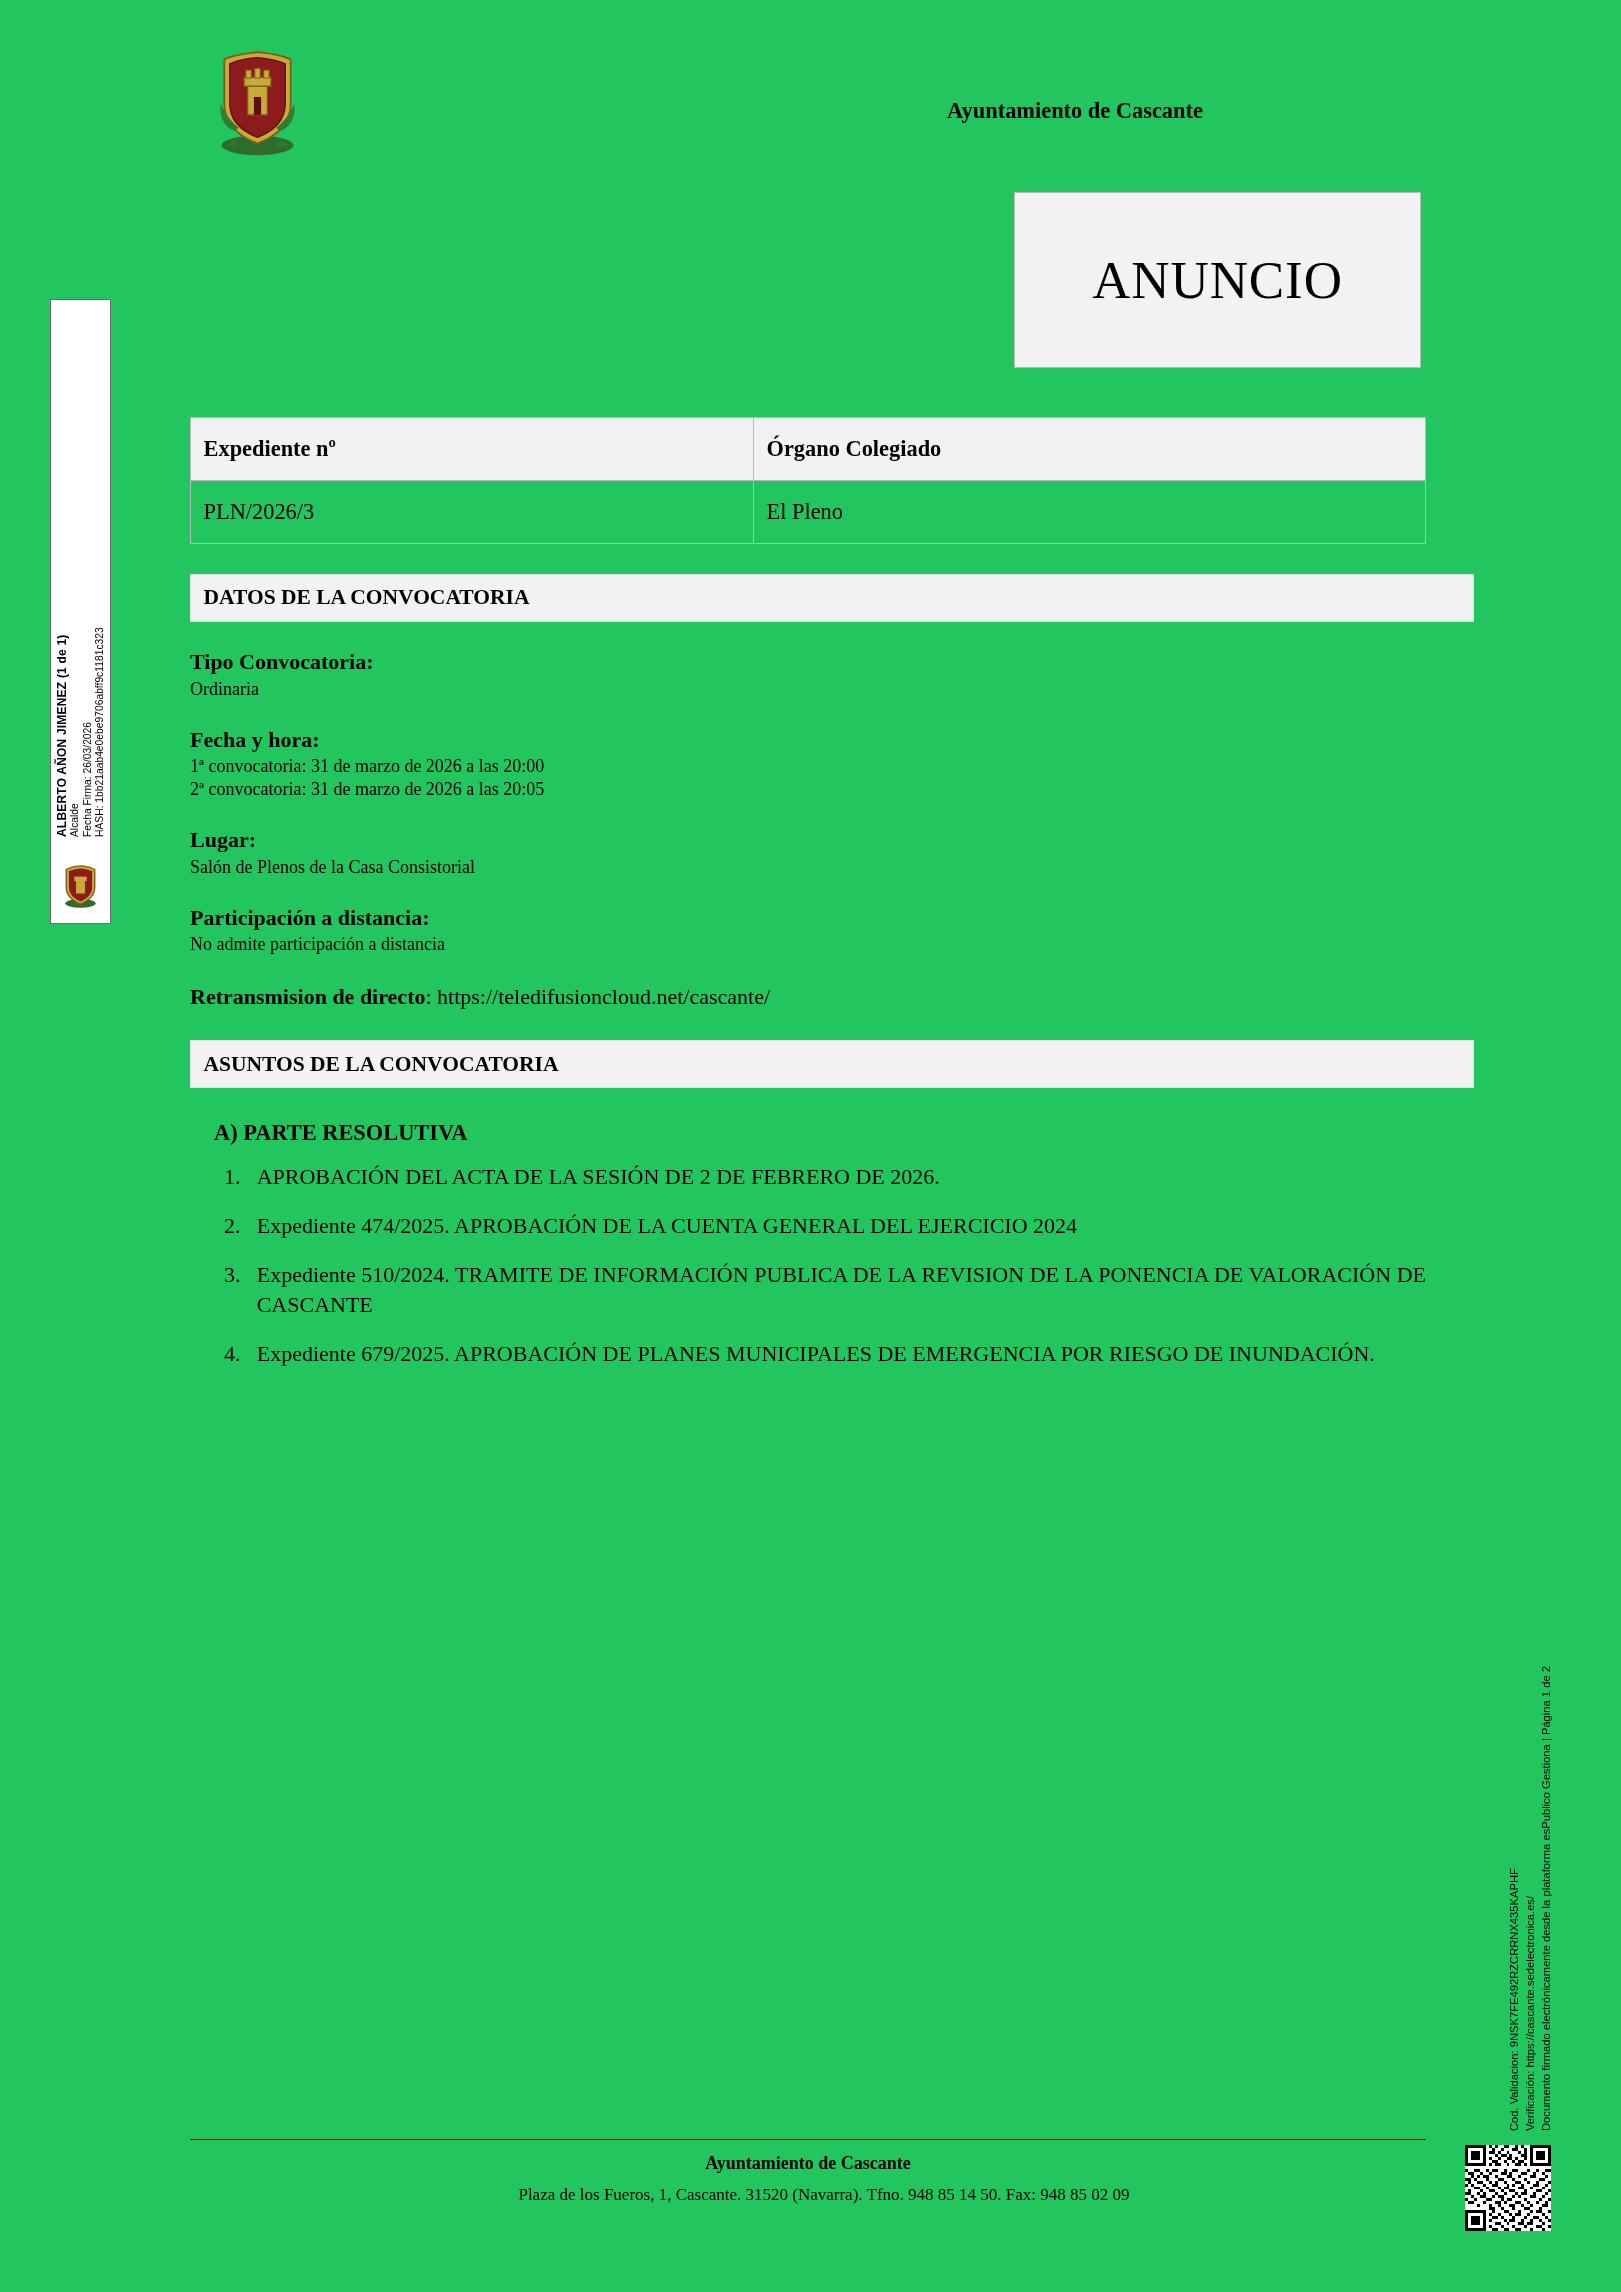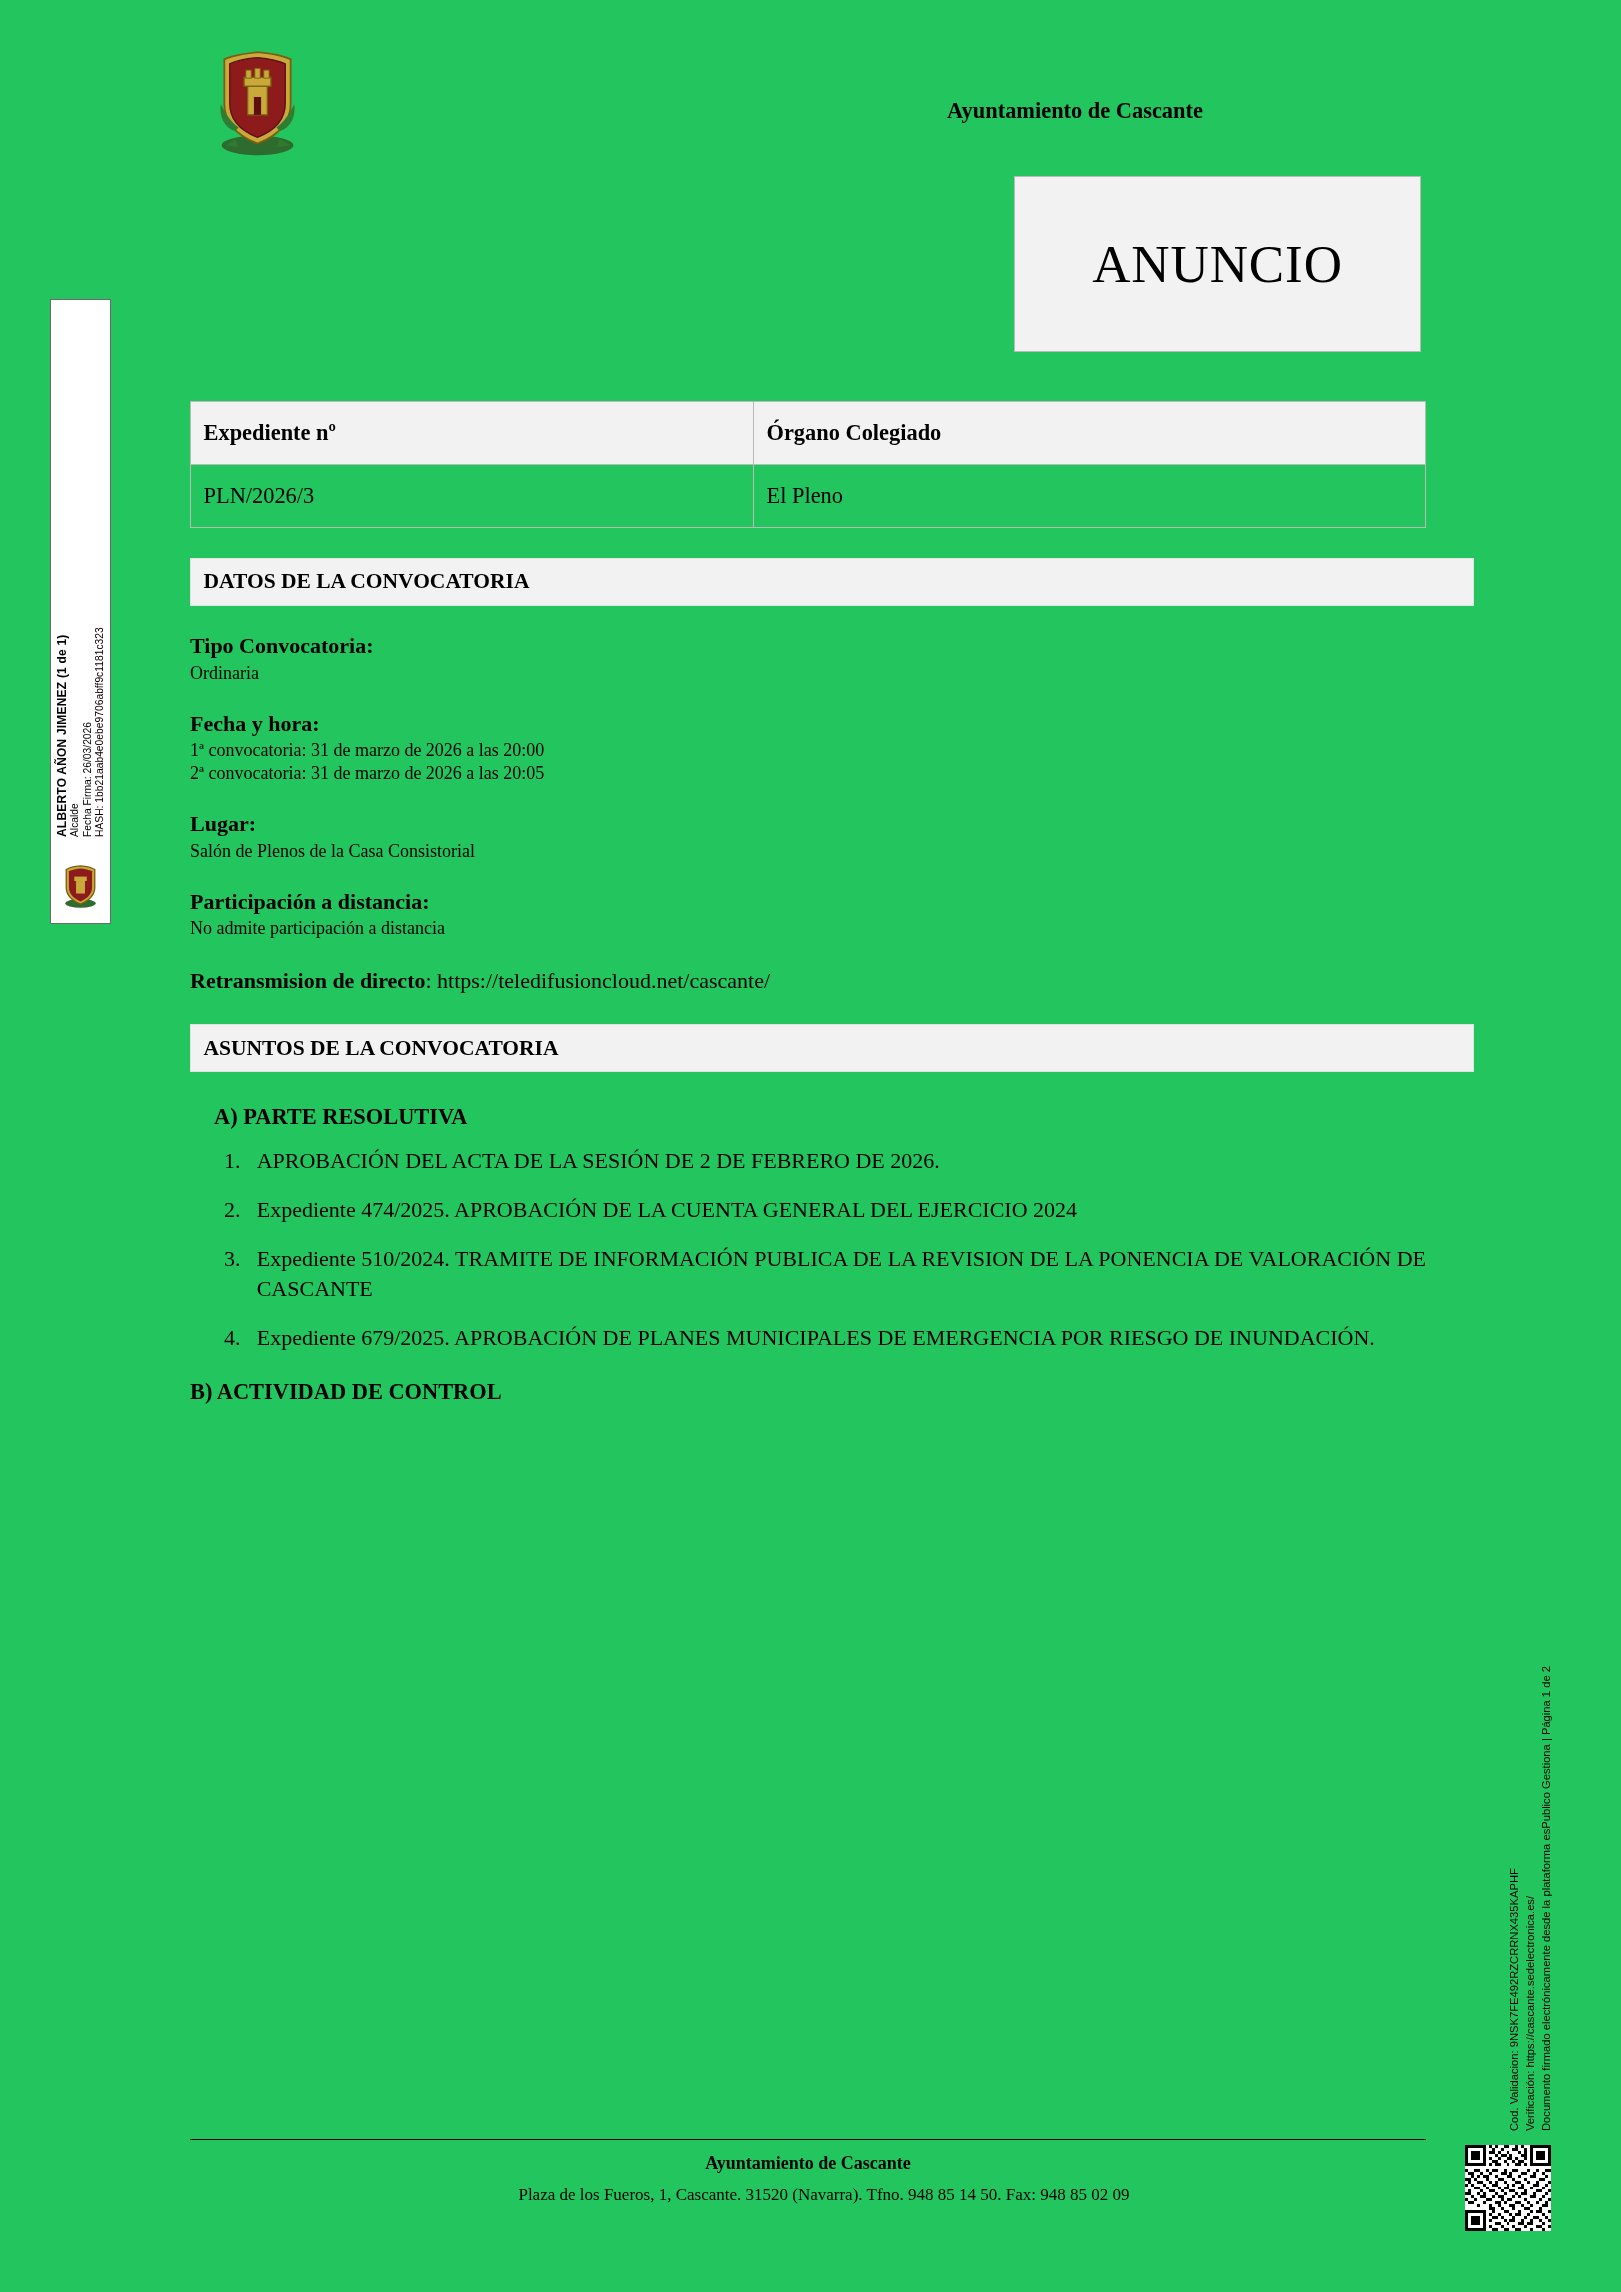--- a/index.html
+++ b/index.html
@@ -108,21 +108,21 @@
     font-family: "Liberation Sans", sans-serif;
     font-size: 11.2px;
     line-height: 1.45;
     white-space: nowrap;
   }
 
   
   .content {
     position: absolute;
     left: 190px;
-    top: 176px;
+    top: 192px;
     width: 1236px;
   }
 
   .anuncio-box {
     margin-left: 824px;
     width: 407px;
     height: 176px;
     border: 0.9px solid #b9b9b9;
     background: #f2f2f2;
     display: flex;
@@ -348,21 +348,20 @@
 
     <div class="part-title">A) PARTE RESOLUTIVA</div>
 
     <ol class="items">
       <li>APROBACIÓN DEL ACTA DE LA SESIÓN DE 2 DE FEBRERO DE 2026.</li>
       <li>Expediente 474/2025. APROBACIÓN DE LA CUENTA GENERAL DEL EJERCICIO 2024</li>
       <li>Expediente 510/2024. TRAMITE DE INFORMACIÓN PUBLICA DE LA REVISION DE LA PONENCIA DE VALORACIÓN DE CASCANTE</li>
       <li>Expediente 679/2025. APROBACIÓN DE PLANES MUNICIPALES DE EMERGENCIA POR RIESGO DE INUNDACIÓN.</li>
     </ol>
 
-    <div class="part-title-b">B) ACTIVIDAD DE CONTROL</div>
   </div>
 
   <div class="footer-rule"></div>
   <div class="footer-title">Ayuntamiento de Cascante</div>
   <div class="footer-sub">Plaza de los Fueros, 1, Cascante. 31520 (Navarra). Tfno. 948 85 14 50. Fax: 948 85 02 09</div>
 
   <div class="qr">
     <svg viewBox="0 0 29 29" width="86" height="86" xmlns="http://www.w3.org/2000/svg" shape-rendering="crispEdges">
       <rect width="29" height="29" fill="#ffffff"></rect>
       <g fill="#000000">

